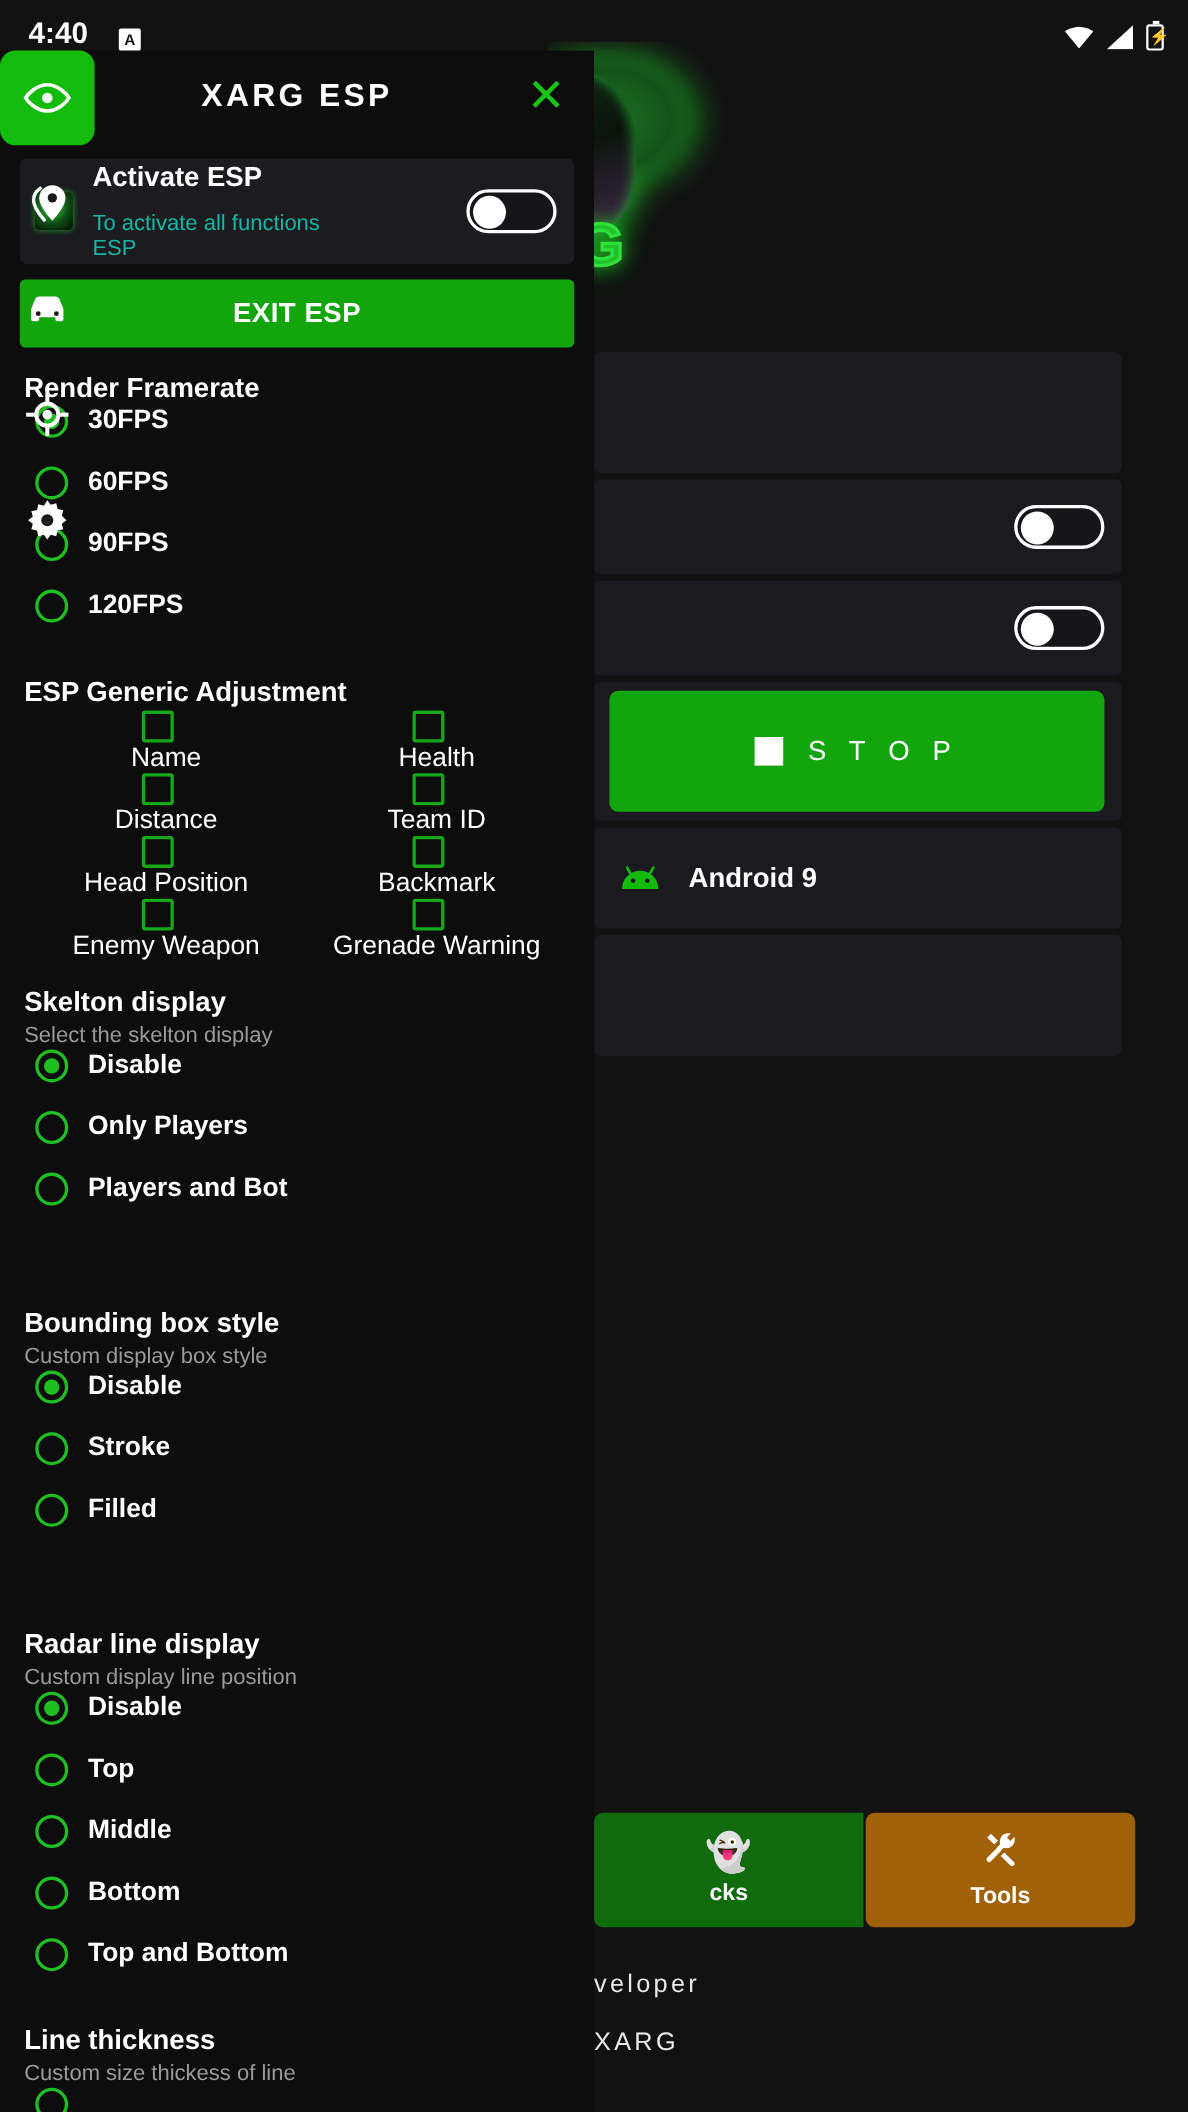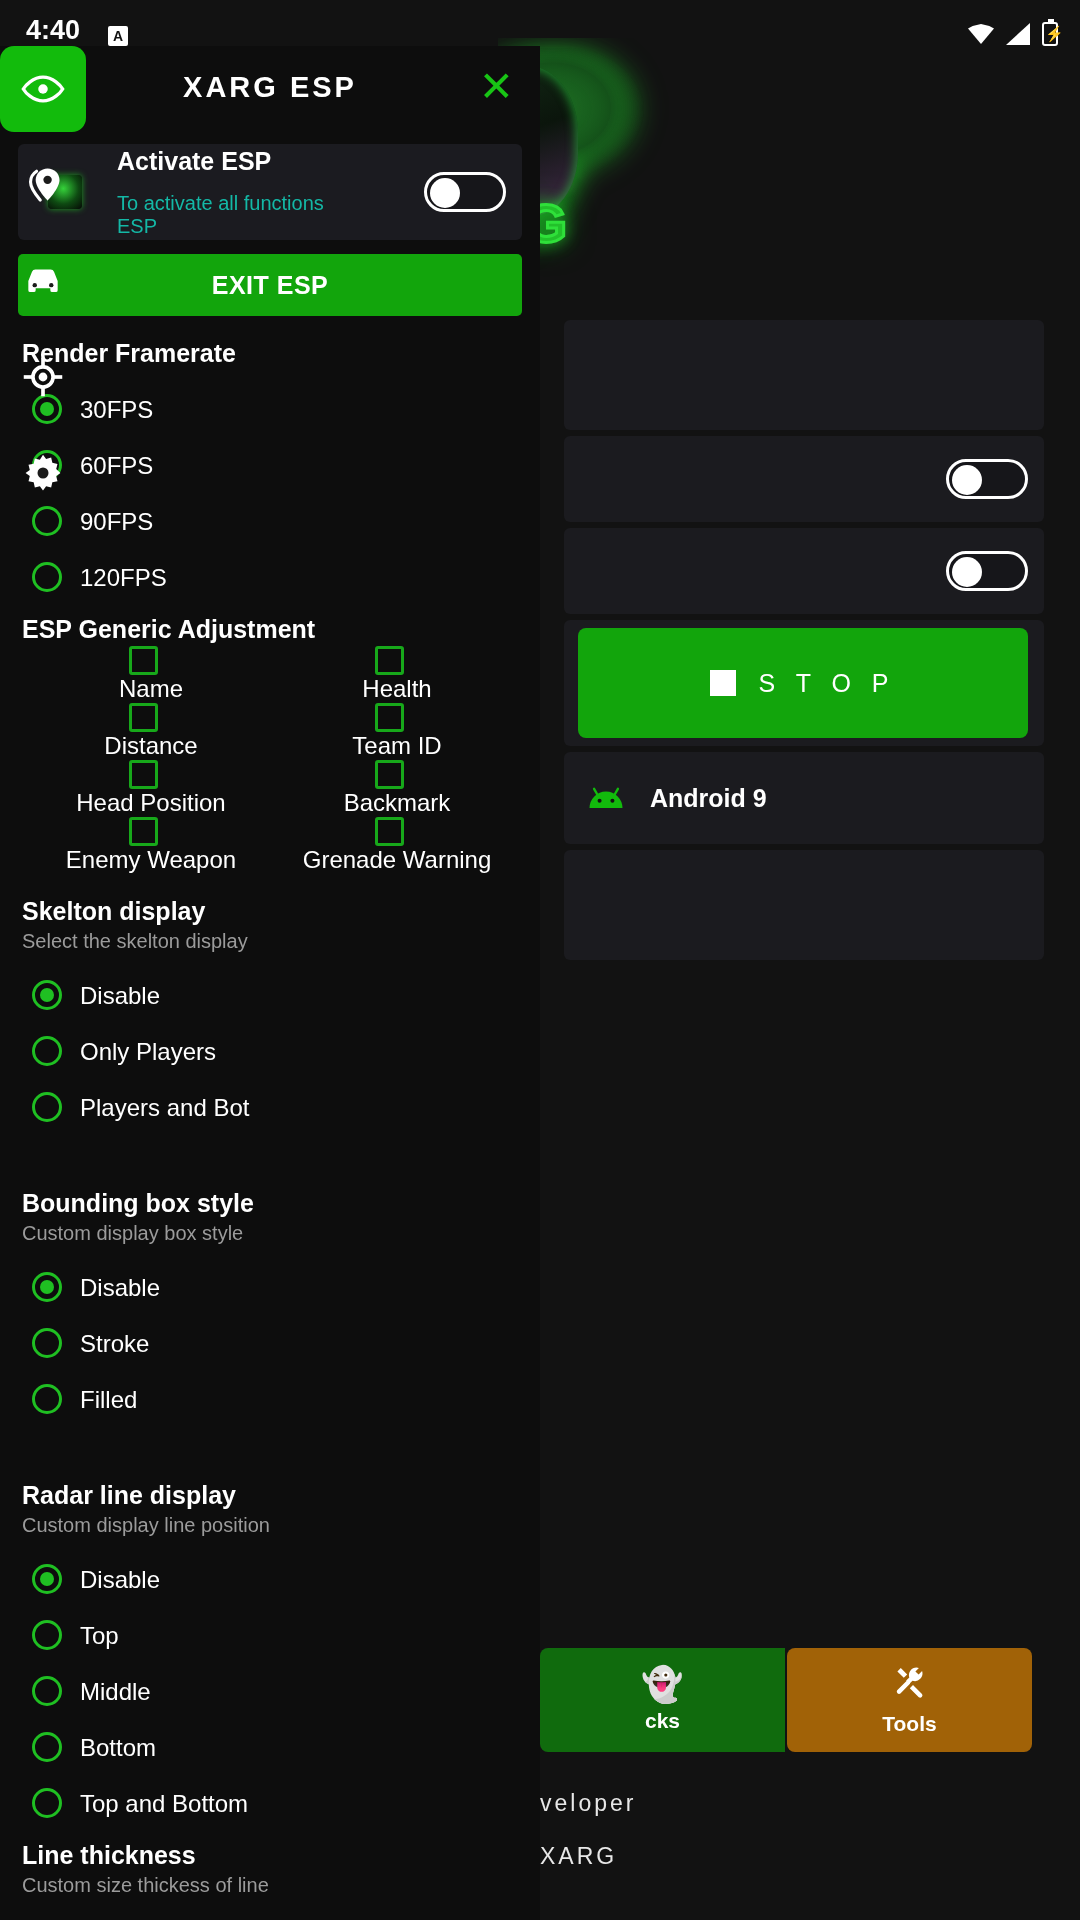--- a/index.html
+++ b/index.html
@@ -38,21 +38,21 @@
     color: #22c12a;
     -webkit-text-stroke: 3px #2fe03a;
     text-shadow: 0 0 16px #21d32b, 0 0 30px #138a1a;
   }
   .bg-logo .magenta {
     position:absolute; left:-40px; top:130px; width:120px; height:34px;
     background: radial-gradient(ellipse at 50% 50%, rgba(214,40,190,.85), rgba(214,40,190,0) 70%);
     filter: blur(3px);
   }
 
-  .bg-rows { position: absolute; left: 564px; top: 320px; width: 480px; }
+  .bg-rows { position: absolute; left: 540px; top: 320px; width: 480px; }
   .bg-row {
     background: #1b1b1f; border-radius: 6px; margin-bottom: 6px;
     height: 86px; display: flex; align-items: center; padding: 0 16px 0 20px;
   }
   .bg-row.tall { height: 110px; }
   .bg-row .spacer { flex: 1; }
 
   .toggle {
     width: 82px; height: 40px; border-radius: 20px;
     border: 3px solid #ffffff; background: #16161a;
@@ -136,42 +136,42 @@
     color: #fff; font-size: 29px; font-weight: bold; letter-spacing: 3px;
     transform: scaleX(1.0);
   }
   .panel-close {
     position: absolute; right: 26px; top: 50%; transform: translateY(-50%);
     color: #18c415; font-size: 42px; line-height: 42px; font-weight: 300;
   }
 
   .activate-card {
     margin: 16px 18px 0 18px; background: #1b1b20; border-radius: 6px;
-    height: 96px; display:flex; align-items:center; padding: 0 16px 0 30px; gap: 17px;
+    height: 96px; display:flex; align-items:center; padding: 0 16px 0 14px;
   }
   .activate-card .thumb {
     width: 34px; height: 34px; margin-right: 18px; border-radius: 4px;
     background: radial-gradient(circle at 45% 40%, #35d23a 0%, #0e4a12 55%, #050805 100%);
     box-shadow: 0 0 6px #1f9b24;
   }
   .activate-card .texts { flex: 1; }
   .activate-card .t1 { color: #fff; font-size: 25px; font-weight: bold; line-height: 28px; }
   .activate-card .t2 { color: #14b8a6; font-size: 20px; line-height: 23px; margin-top: 17px; width: 215px; }
 
   .exit-btn {
     margin: 14px 18px 0 18px; height: 62px; background: #12a50c; border-radius: 5px;
     display:flex; align-items:center; justify-content:center;
     color:#fff; font-size: 25px; font-weight: bold; letter-spacing: .5px;
   }
 
   .sec { margin: 22px 0 0 0; padding: 0 18px 0 22px; }
   .sec-title { color:#fff; font-size: 25px; font-weight: bold; line-height: 30px; }
   .sec-sub { color:#9b9b9b; font-size: 20px; line-height: 26px; margin-top: 2px; }
 
-  .radio-row { display:flex; align-items:flex-end; height: 56px; padding-left: 10px; }
+  .radio-row { display:flex; align-items:flex-start; height: 56px; padding-left: 10px; font-weight: bold; }
   .radio {
     width: 30px; height: 30px; border-radius: 50%; border: 3px solid #1fbf22;
     margin-right: 18px; position: relative; flex-shrink: 0;
   }
   .radio.on::after {
     content:""; position:absolute; left:50%; top:50%; transform: translate(-50%,-50%);
     width: 14px; height: 14px; border-radius:50%; background:#1fbf22;
   }
   .radio-label { color:#fff; font-size: 24px; }
 

